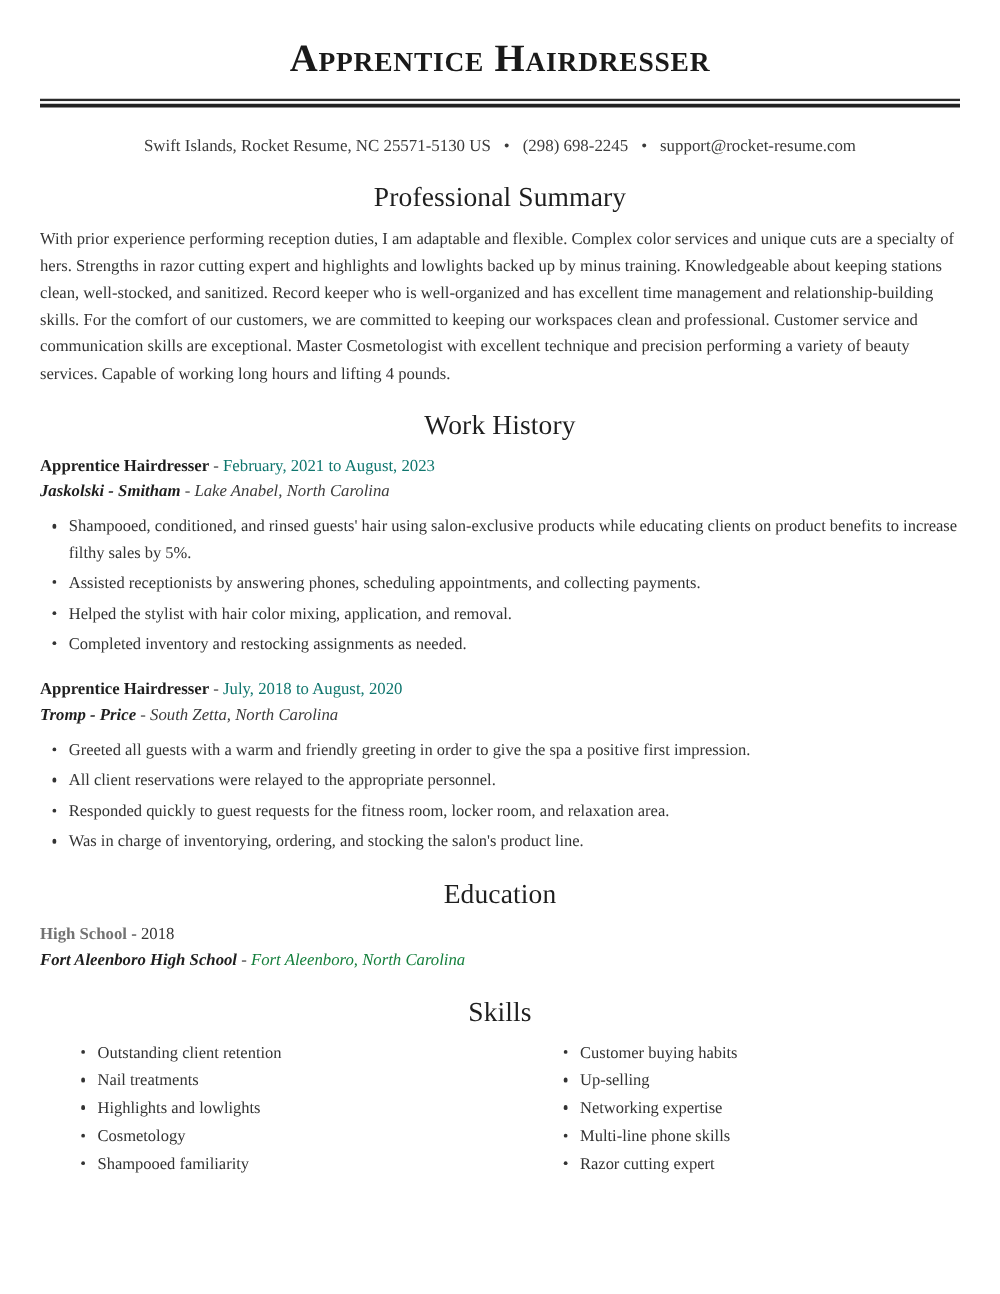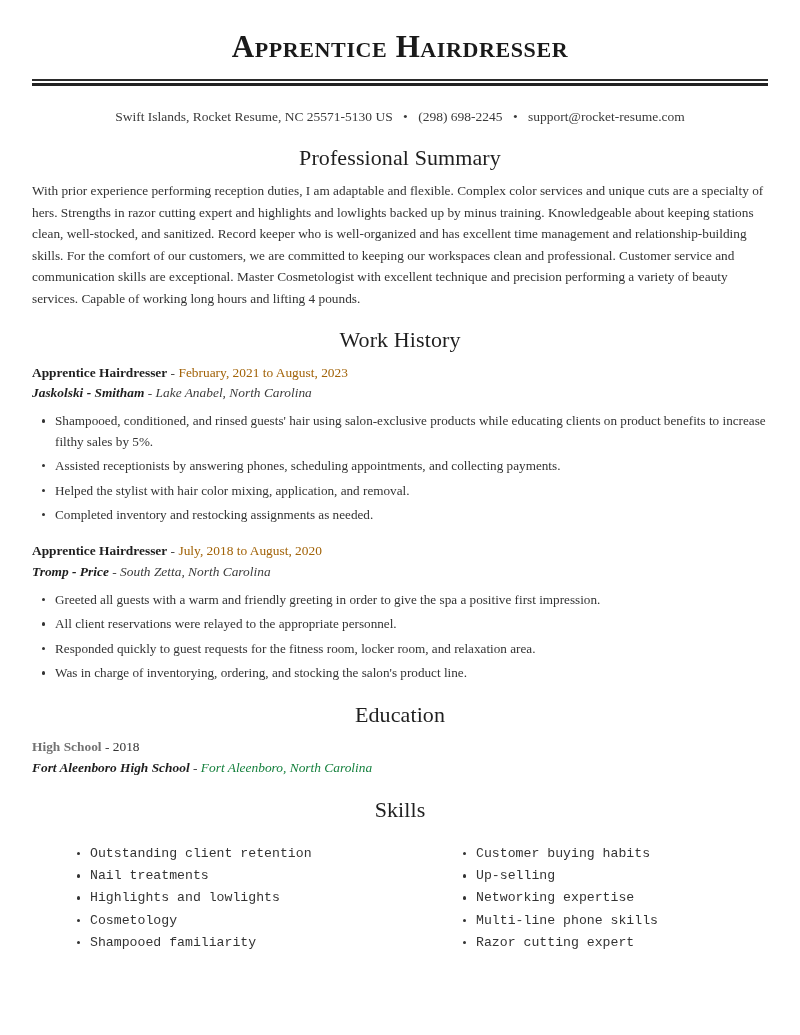--- a/index.html
+++ b/index.html
@@ -98,21 +98,21 @@
     color: #2a2a2a;
   }
   .job-title {
     font-weight: bold;
     color: #1f1f1f;
   }
   .dash {
     color: #444444;
   }
   .job-dates {
-    color: #a16207;
+    color: #0f766e;
   }
   .job-line2 {
     font-size: 13.4px;
     line-height: 1.55;
     font-style: italic;
     color: #333333;
   }
   .company {
     font-weight: bold;
     font-style: italic;
@@ -182,24 +182,23 @@
     margin-top: 2px;
   }
   .skills-col {
     width: 50%;
     box-sizing: border-box;
   }
   .skills-col.right {
     padding-left: 18px;
   }
   ul.skills-list {
-    margin: 13px;
+    margin: 1px;
     padding-left: 45px;
     list-style: none;
-    font-family: Liberation Mono, monospace;
   }
   ul.skills-list > li {
     position: relative;
     font-size: 13.2px;
     line-height: 1.34;
     color: #333333;
     margin-bottom: 4.5px;
   }
   ul.skills-list > li::before {
     content: "";

